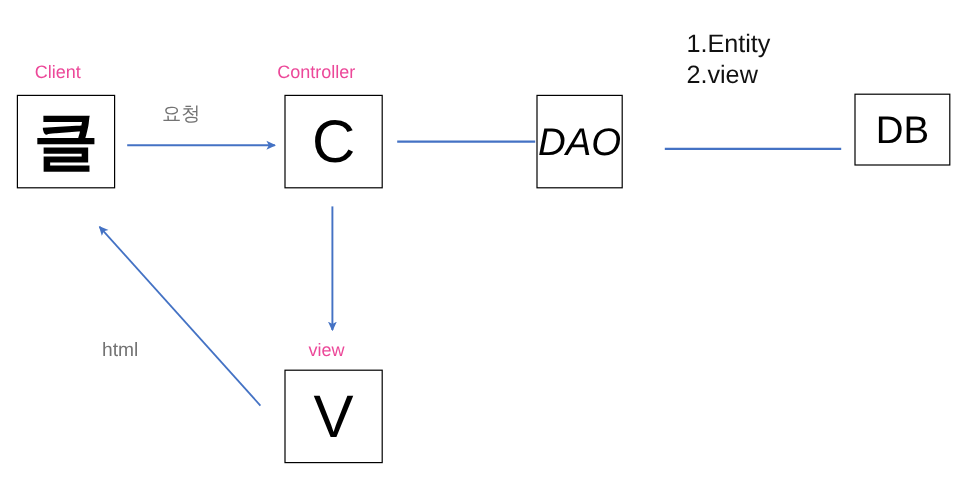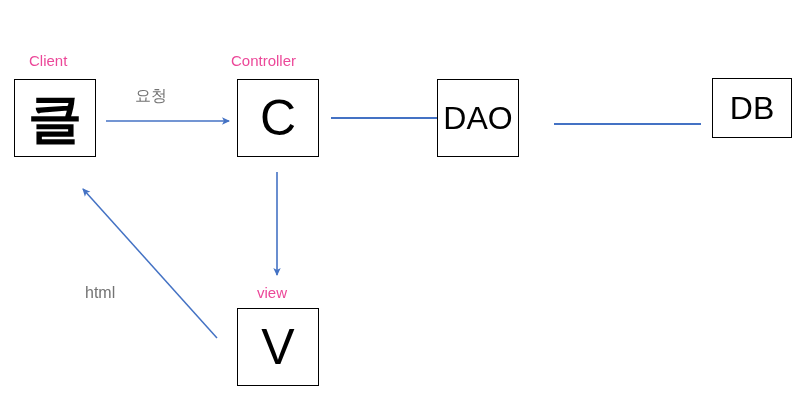--- a/index.html
+++ b/index.html
@@ -108,24 +108,26 @@
     <span class="node-glyph glyph-ko">클</span>
   </div>
 
   <div class="edge-label" style="left:135px; top:87px;">요청</div>
 
   <div class="caption" style="left:231px; top:52px;">Controller</div>
   <div class="node-box" style="left:237px; top:79px; width:82px; height:78px;">
     <span class="node-glyph glyph-big">C</span>
   </div>
 
-  <div class="node-box" style="left:437px; top:79px; width:82px; height:78px;">
+  <div class="node-box" style="left:447px; top:79px; width:72px; height:78px;font-style:italic;">
     <span class="node-glyph glyph-med">DAO</span>
   </div>
 
+  <div class="note-text" style="left:572px; top:25px;">1.Entity</div>
+  <div class="note-text" style="left:572px; top:51px;">2.view</div>
 
   <div class="node-box" style="left:712px; top:78px; width:80px; height:60px;">
     <span class="node-glyph glyph-med">DB</span>
   </div>
 
   <div class="edge-label" style="left:85px; top:284px;">html</div>
 
   <div class="caption" style="left:257px; top:284px;text-align:right;">view</div>
   <div class="node-box" style="left:237px; top:308px; width:82px; height:78px;">
     <span class="node-glyph glyph-big">V</span>

